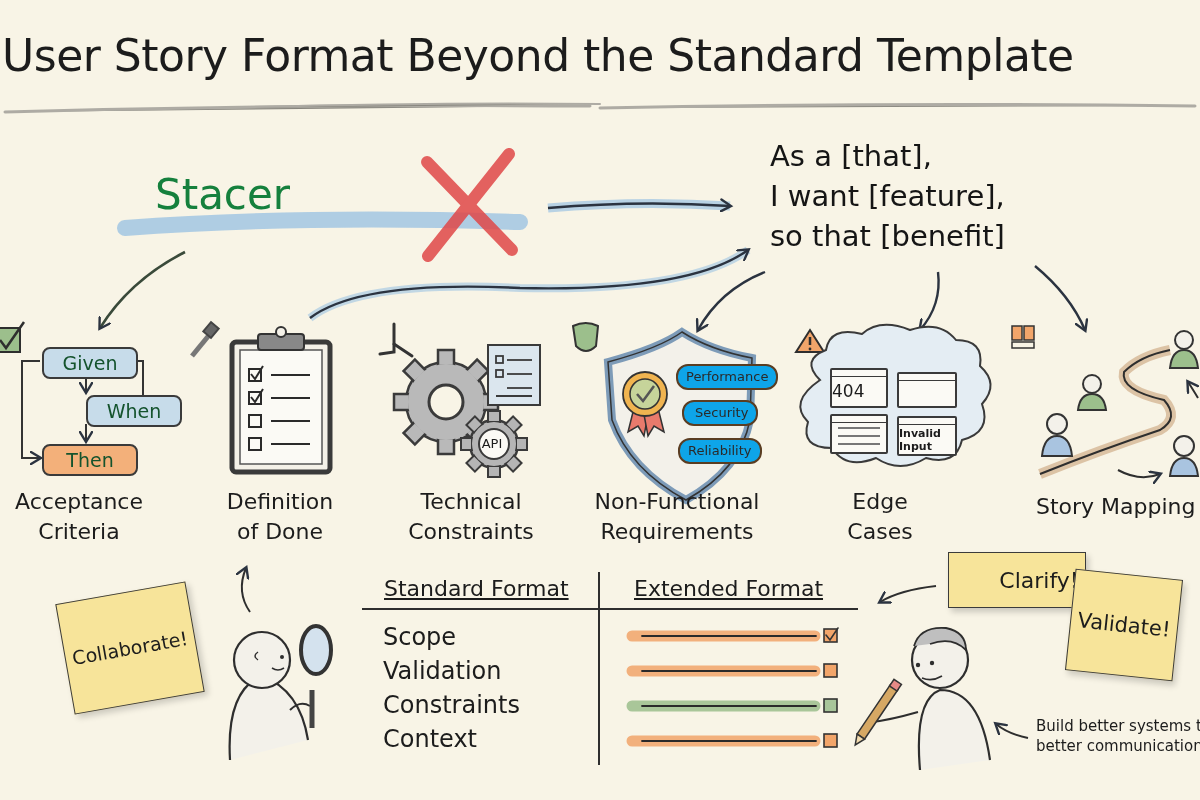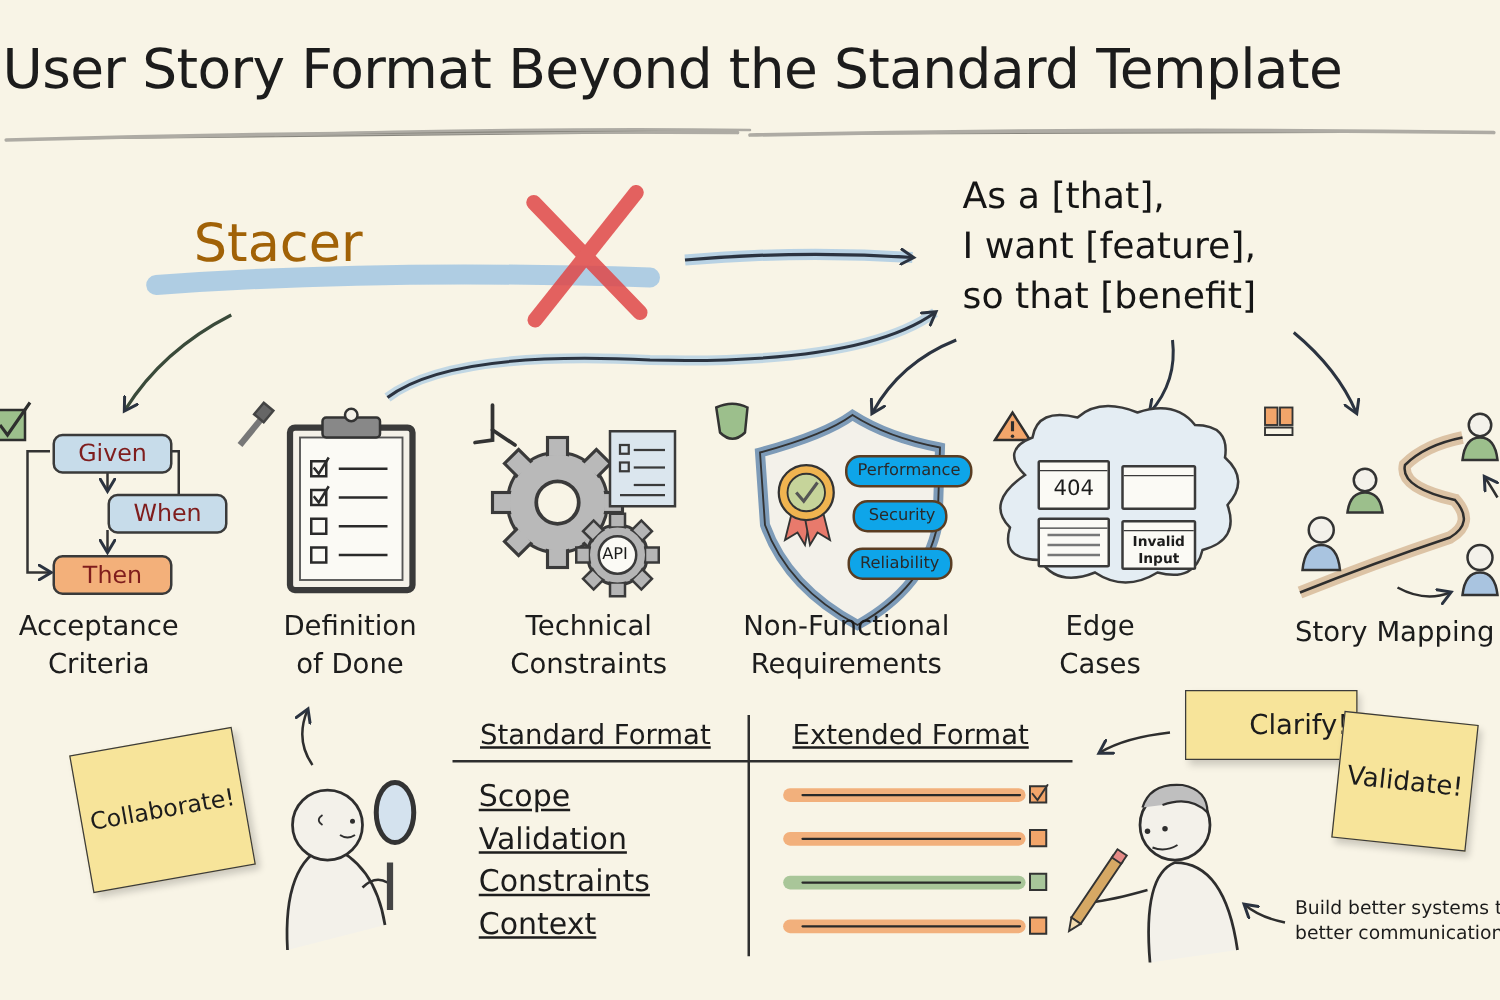--- a/index.html
+++ b/index.html
@@ -9,37 +9,37 @@
     font-family:"DejaVu Sans", sans-serif;
     color:#1e1e1e;
   }
   .abs { position:absolute; }
   svg.layer { position:absolute; left:0; top:0; width:1200px; height:800px; pointer-events:none; }
   .title {
     left:2px; top:30px; width:1210px; white-space:nowrap;
     font-size:44px; letter-spacing:-0.5px; color:#1c1c1c;
   }
   .hand { font-family:"DejaVu Sans", sans-serif; }
-  .stacer { left:155px; top:170px; font-size:42px; color:#a16207; }
+  .stacer { left:155px; top:170px; font-size:42px; color:#15803d; }
   .template { left:770px; top:136px; font-size:29px; line-height:40px; color:#151515; }
   .template div { white-space:nowrap; }
   .label { font-size:22px; line-height:30px; text-align:center; color:#1c1c1c; white-space:nowrap; }
   .gwt-box {
     position:absolute; left:42px; width:92px; height:28px; border:2px solid #3a3a3a;
-    border-radius:8px; font-size:19px; line-height:28px; text-align:center; color:#7f1d1d;
+    border-radius:8px; font-size:19px; line-height:28px; text-align:center; color:#14532d;
   }
   .blue-box { background:#c7dcea; }
   .orange-box { background:#f3b07a; }
   .pill {
     position:absolute; height:22px; padding:0 8px; border:2px solid #5a3d22;
     border-radius:12px; background:#0ea5e9; font-size:13px; line-height:22px; color:#2a2a2a; white-space:nowrap;
   }
   .err-window {
     position:absolute; background:#fbfaf5; border:2px solid #3a3a3a; border-radius:2px;
-    font-size:13px; text-align:center; color:#1c1c1c;
+    font-size:13px; color:#1c1c1c;
   }
   .err-window .bar { height:6px; border-bottom:1.5px solid #3a3a3a; }
   .sticky {
     position:absolute; background:#f7e49a; border:1.5px solid #3b3b3b;
     box-shadow:3px 4px 6px rgba(0,0,0,0.18); color:#1c1c1c;
     display:flex; align-items:center; justify-content:center; font-size:22px;
   }
   .table-head { font-size:22px; color:#1c1c1c; white-space:nowrap;text-decoration:underline; }
   .std-item { font-size:24px; line-height:34px; color:#1c1c1c; }
   .caption { font-size:15px; line-height:20px; color:#1c1c1c; white-space:nowrap; }
@@ -331,21 +331,21 @@
 <div class="sticky hand" style="left:948px; top:552px; width:92px; height:54px;padding-left:44px;">
   <span>Clarify!</span>
 </div>
 <div class="sticky hand" style="left:1070px; top:574px; width:106px; height:100px; transform:rotate(6deg); font-size:21px;">
   <span>Validate!</span>
 </div>
 
 <div class="abs table-head hand" style="left:384px; top:576px;">Standard Format</div>
 <div class="abs table-head hand" style="left:634px; top:576px;">Extended Format</div>
 
-<div class="abs" style="left:383px; top:620px;text-decoration:underline;">
+<div class="abs" style="left:383px; top:620px;">
   <div class="std-item">Scope</div>
   <div class="std-item">Validation</div>
   <div class="std-item">Constraints</div>
   <div class="std-item">Context</div>
 </div>
 
 <svg class="layer" viewBox="0 0 1200 800">
   <g stroke-linecap="round">
     <path d="M632 636 L815 636" stroke="#f2a56a" stroke-width="11" opacity="0.85"></path>
     <path d="M642 636 L816 636" stroke="#2a2a2a" stroke-width="1.8"></path>

